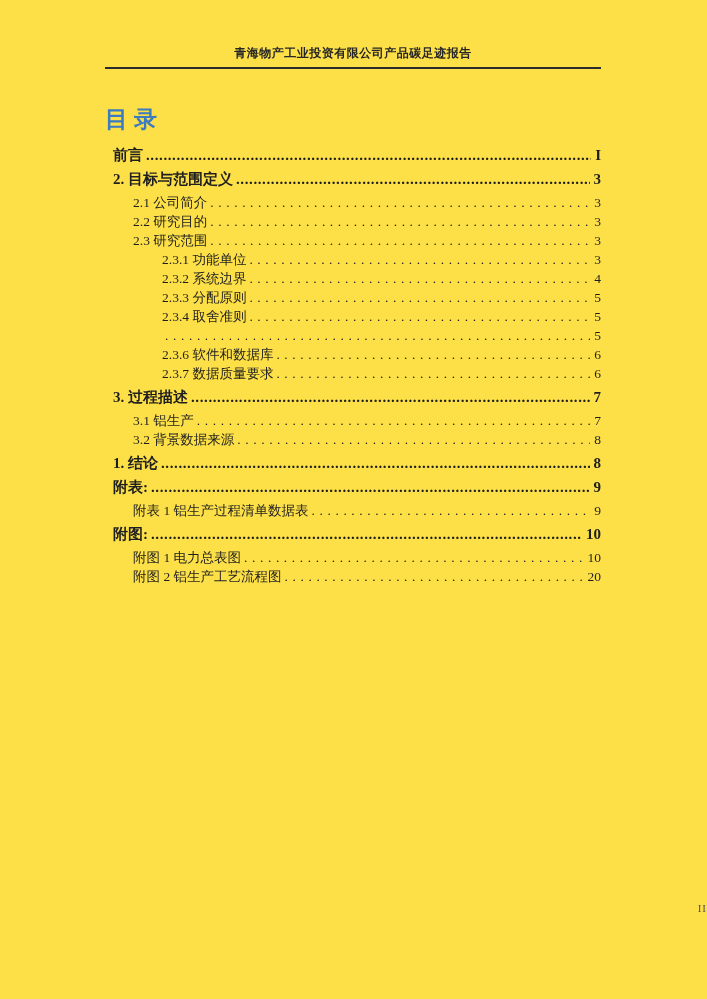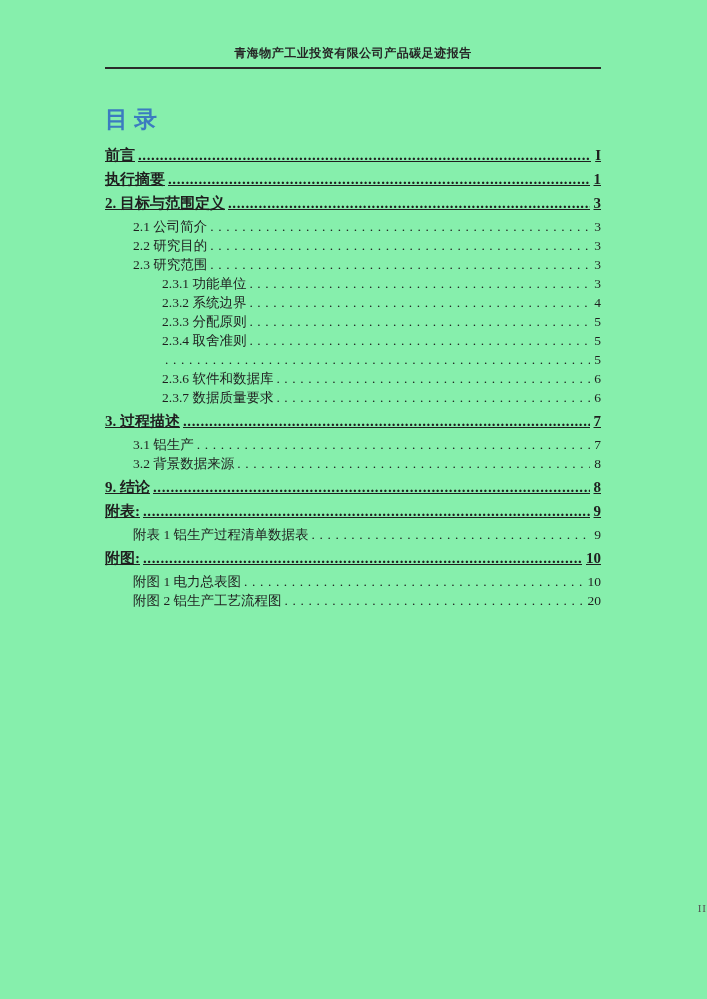--- a/index.html
+++ b/index.html
@@ -1,20 +1,20 @@
 <!DOCTYPE html>
 <html><head>
 <meta charset="utf-8">
 <style>
   html, body { margin: 0; padding: 0; background: #ffffff; }
   .page {
     position: relative;
     width: 707px;
     height: 999px;
-    background: #86efac;
+    background: #fde047;
     font-family: "Liberation Serif", "DejaVu Serif", serif;
     color: #1f1f1f;
     overflow: hidden;
   }
   .content { padding: 0 106px 0 105px; }
 
   
   .doc-header {
     padding-top: 45px;
     text-align: center;
@@ -43,21 +43,21 @@
   
   .toc { }
   .row {
     display: flex;
     align-items: baseline;
     font-size: 13.5px;
     line-height: 19px;
     color: #1f1f1f;
     white-space: nowrap;
   }
-  .l0 { font-weight: bold; font-size: 15px; margin: 5px 0 4px 0; text-decoration: underline; }
+  .l0 { font-weight: bold; font-size: 15px; margin: 5px 0 4px 8px; }
   .l1 { padding-left: 28px; }
   .l2 { padding-left: 57px; }
 
   .leader {
     flex: 1;
     overflow: hidden;
     white-space: nowrap;
     margin: 0 3px 0 3px;
     min-width: 10px;
   }
@@ -94,25 +94,20 @@
     <div class="toc-title">目录</div>
 
     <div class="toc">
 
       <div class="row l0">
           <span>前言</span>
           <span class="leader"></span>
           <span class="pagenum">I</span>
         </div>
 
-      <div class="row l0">
-          <span>执行摘要</span>
-          <span class="leader"></span>
-          <span class="pagenum">1</span>
-        </div>
 
 
       <div class="row l0">
           <span>2. 目标与范围定义</span>
           <span class="leader"></span>
           <span class="pagenum">3</span>
         </div>
 
       <div class="row l1">
           <span>2.1 公司简介</span>
@@ -185,21 +180,21 @@
           <span class="pagenum">7</span>
         </div>
 
       <div class="row l1">
           <span>3.2 背景数据来源</span>
           <span class="leader"></span>
           <span class="pagenum">8</span>
         </div>
 
       <div class="row l0">
-          <span>9. 结论</span>
+          <span>1. 结论</span>
           <span class="leader"></span>
           <span class="pagenum">8</span>
         </div>
 
       <div class="row l0">
           <span>附表:</span>
           <span class="leader"></span>
           <span class="pagenum">9</span>
         </div>
 

